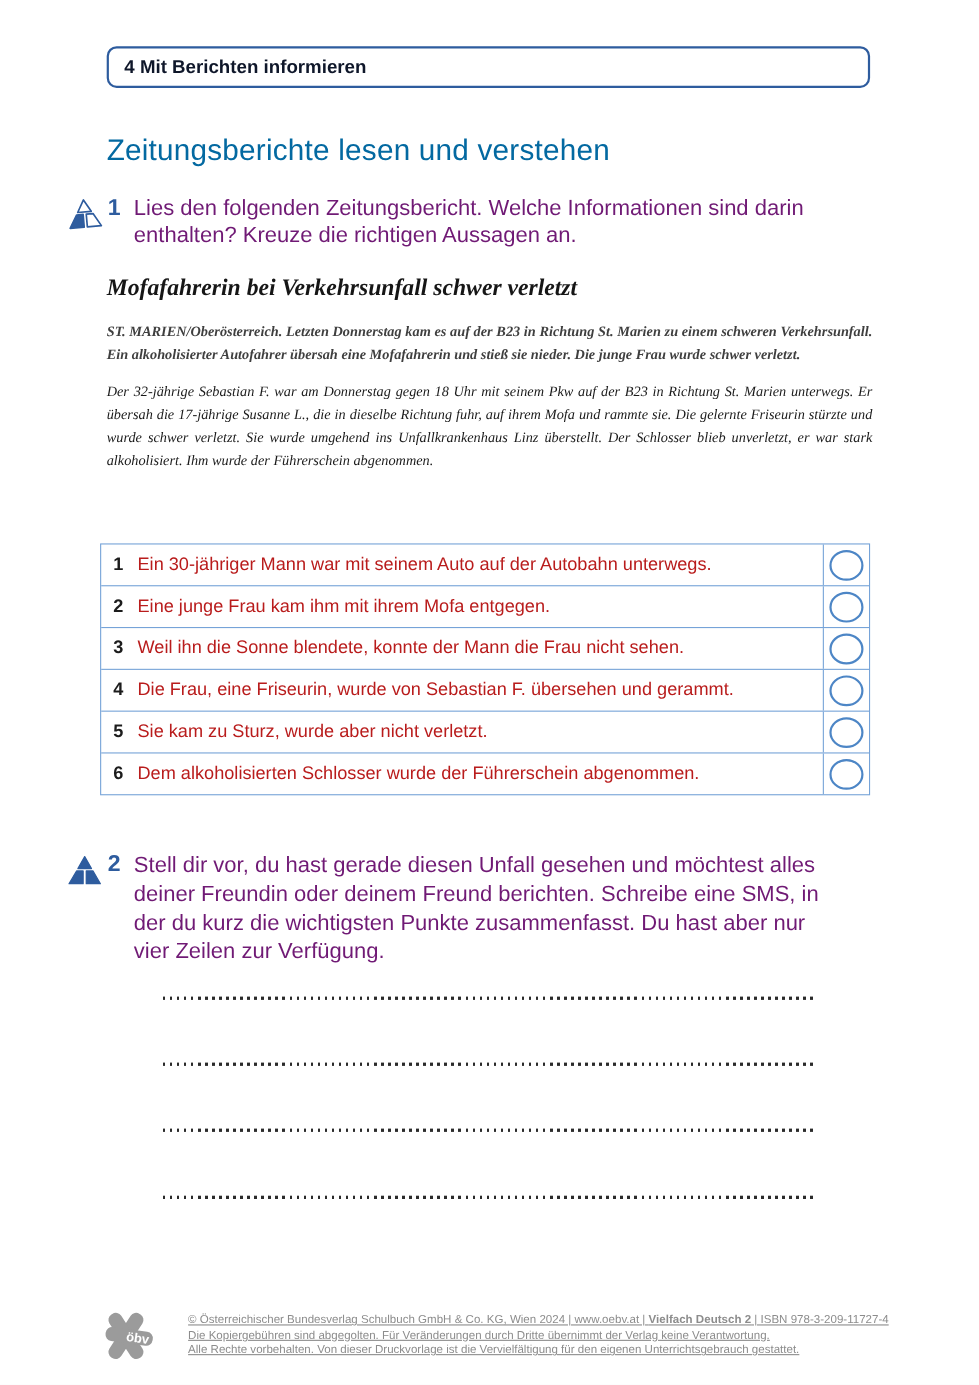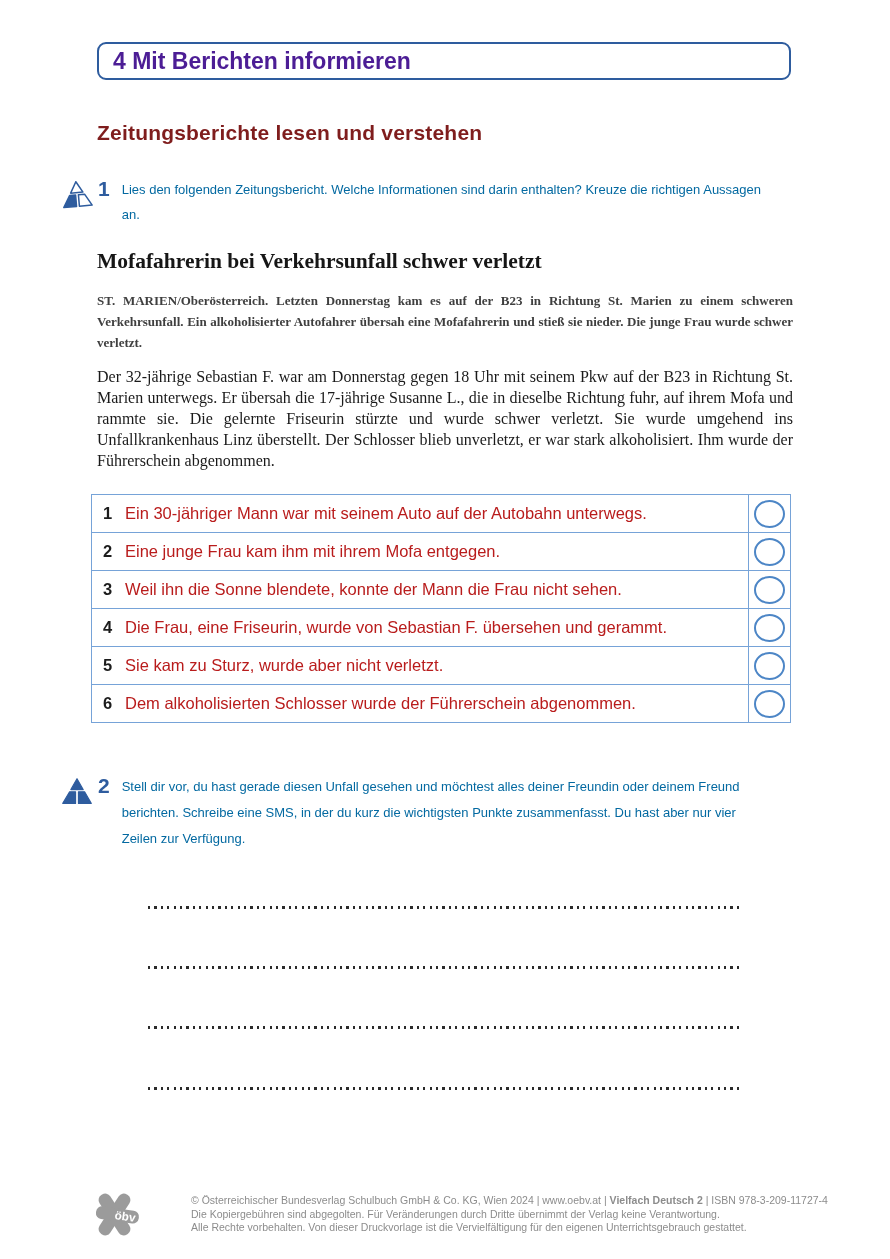--- a/index.html
+++ b/index.html
@@ -7,54 +7,55 @@
     position:relative;width:890px;height:1259px;background:#ffffff;
     margin:0 auto;overflow:hidden;
     font-family:"Liberation Sans",sans-serif;
   }
   
   .chapter-box{
     position:absolute;left:97px;top:42px;width:694px;height:38px;
     box-sizing:border-box;border:2.5px solid #2e5c9e;border-radius:9px;
     display:flex;align-items:center;padding-left:14px;
   }
-  .chapter-box .label{color:#4c1d95;font-size:23px;font-weight:bold;}
+  .chapter-box .label{color:#0f172a;font-size:17px;font-weight:bold;}
   
   .page-title{
     position:absolute;left:97px;top:121px;
-    font-size:21px;font-weight:bold;color:#7f1d1d;letter-spacing:.2px;
+    font-size:27px;font-weight:normal;color:#0369a1;letter-spacing:.2px;
   }
   
   .exercise{position:absolute;left:58px;display:flex;align-items:flex-start;}
   .exercise .icon{width:38px;flex:0 0 38px;margin-top:2px;}
   .exercise .num{
     color:#2e5c9e;font-size:21px;font-weight:bold;line-height:24px;
     margin:0 12px 0 2px;flex:0 0 auto;
   }
   .exercise .instr{
-    color:#0369a1;font-size:13px;line-height:25px;
+    color:#701a75;font-size:20px;line-height:25px;
   }
   .ex1{top:177px;}
   .ex1 .instr{width:655px;}
   .ex2{top:774px;}
   .ex2 .instr{width:640px;line-height:26px;}
   
   .article{
     position:absolute;left:97px;top:249px;width:696px;
     font-family:"Liberation Serif",serif;
+    font-style:italic;
   }
   .article .headline{
     font-size:21.5px;font-weight:bold;color:#161616;margin:0 0 16px 0;
   }
   .article .lead{
     font-size:13px;font-weight:bold;color:#3f3f3f;
     line-height:21px;text-align:justify;margin:0 0 13px 0;
   }
   .article .body-text{
-    font-size:16px;color:#1a1a1a;line-height:21px;text-align:justify;margin:0;
+    font-size:13px;color:#1a1a1a;line-height:21px;text-align:justify;margin:0;
   }
   
   .statements{
     position:absolute;left:91px;top:494px;width:700px;
     box-sizing:border-box;border:1.5px solid #76a3d8;
   }
   .statement-row{
     display:flex;align-items:center;height:37px;
     border-bottom:1px solid #76a3d8;
   }
@@ -73,21 +74,21 @@
   }
   
   .write-line{
     position:absolute;left:148px;width:593px;height:3px;
     background:repeating-linear-gradient(to right,#2b2b2b 0 2.3px,transparent 2.3px 6.4px);
   }
   
   .footer{position:absolute;left:88px;top:1188px;display:flex;align-items:center;}
   .footer .logo{width:53px;height:53px;flex:0 0 53px;}
   .footer .f-text{
-    margin-left:50px;color:#8c8c8c;font-size:10.5px;line-height:13.5px;
+    margin-left:30px;color:#8c8c8c;font-size:10.5px;line-height:13.5px;text-decoration:underline;
   }
   .footer .f-text b{font-weight:bold;color:#8c8c8c;}
 </style>
 </head>
 <body>
 
 <div class="page">
 
   <div class="chapter-box">
     <span class="label">4 Mit Berichten informieren</span>

